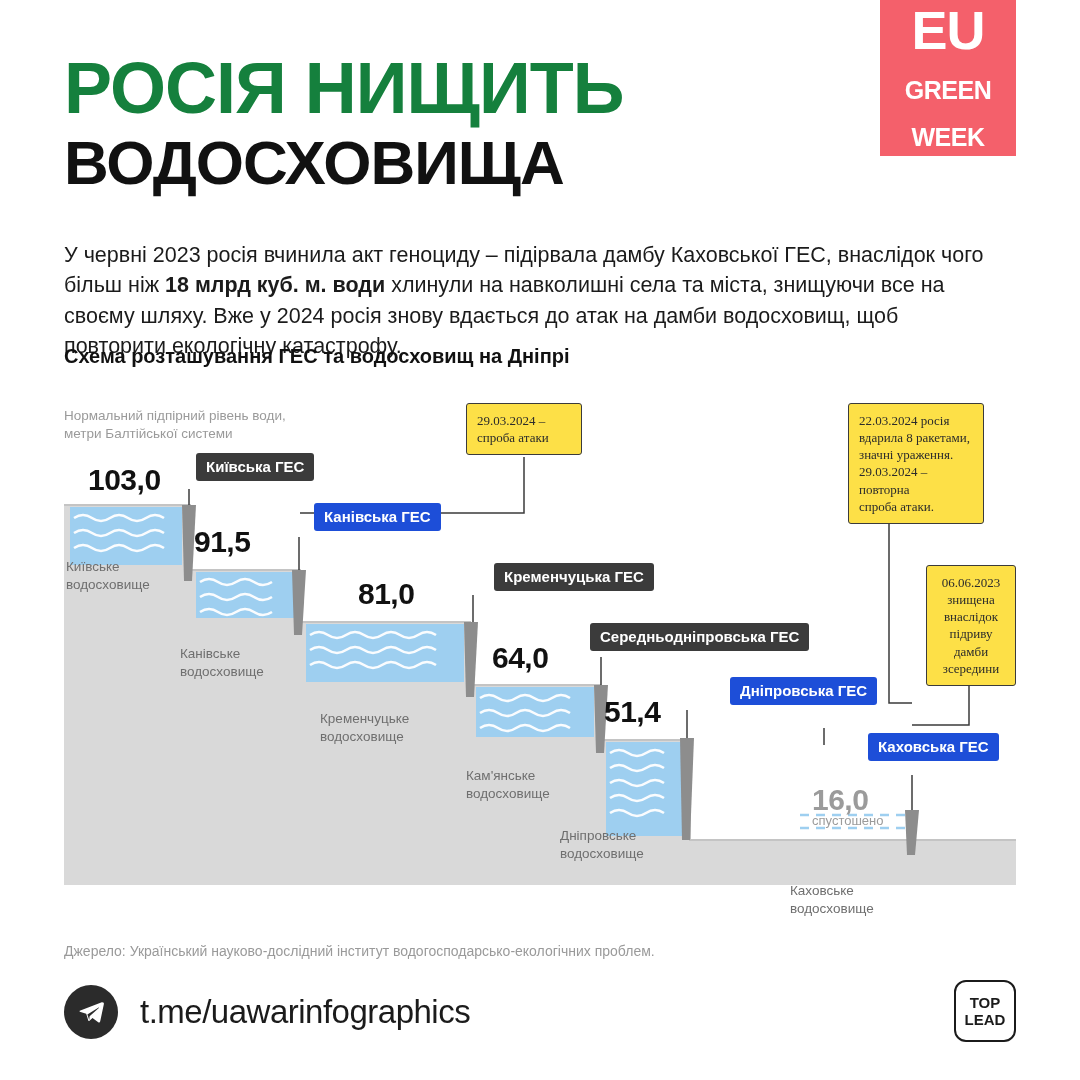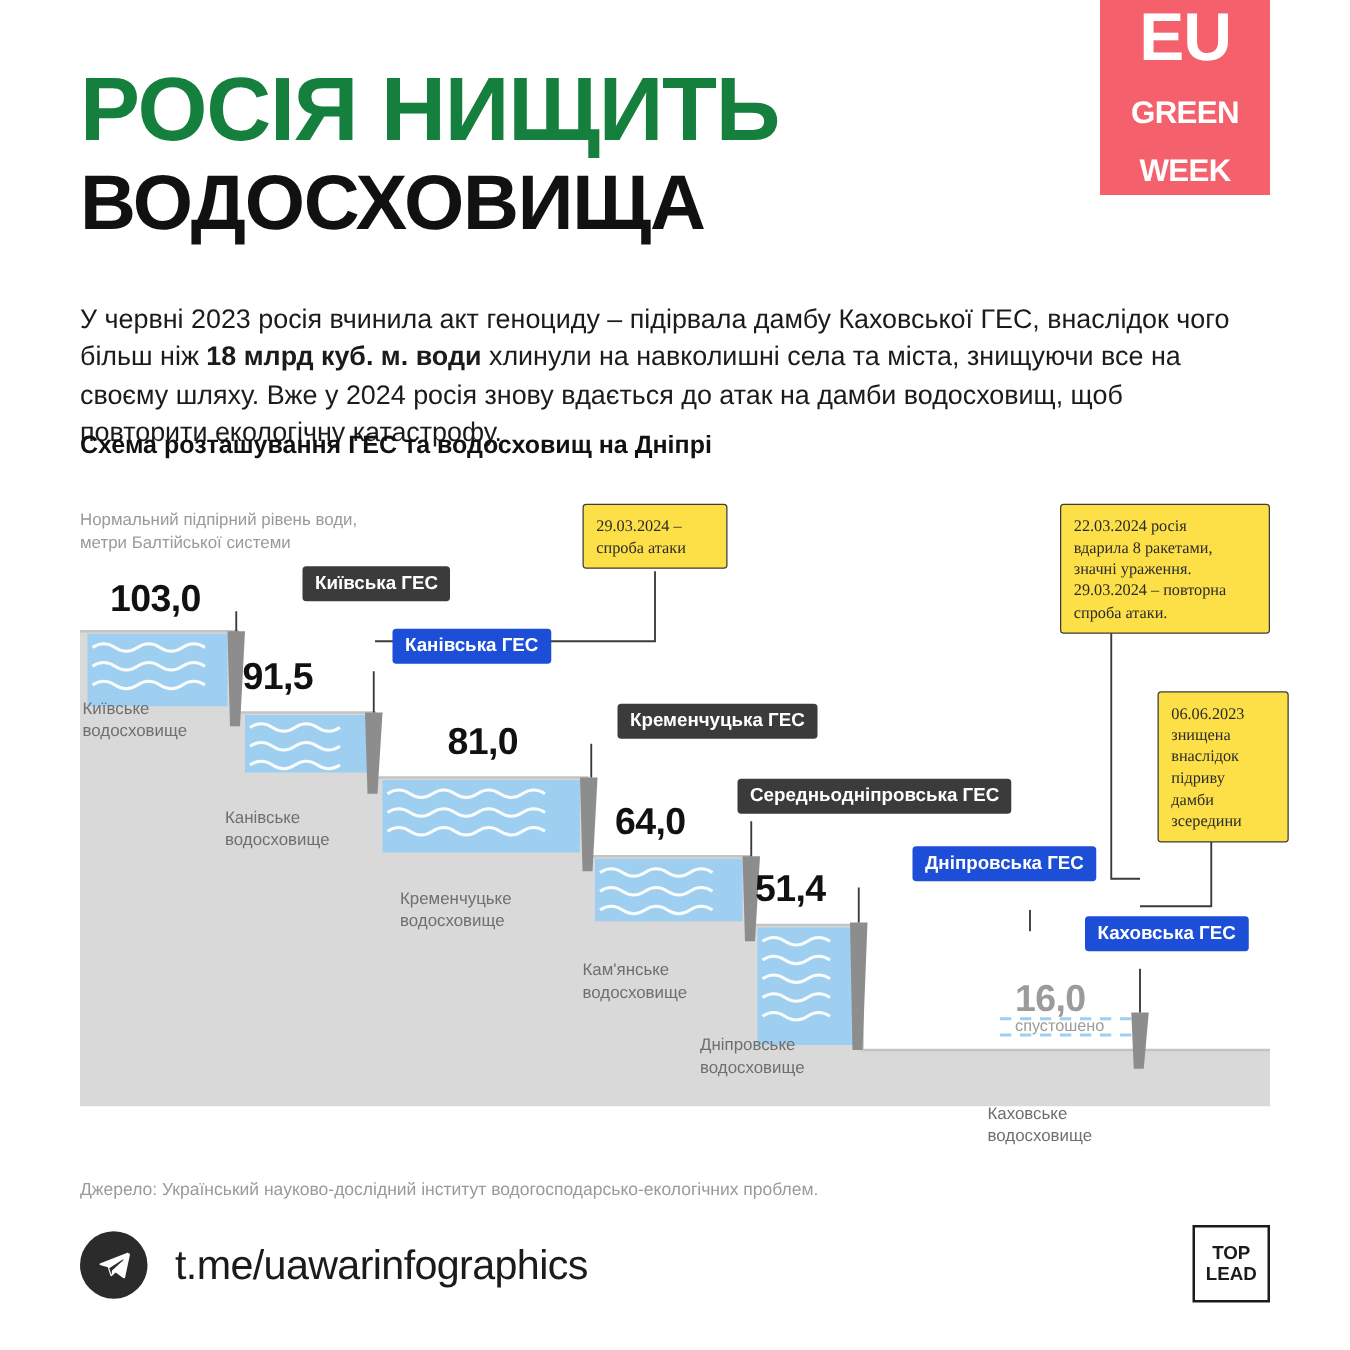--- a/index.html
+++ b/index.html
@@ -112,21 +112,21 @@
     display:flex; align-items:center; gap:22px;
   }
   .tg .circle{
     width:54px; height:54px; border-radius:50%; background:#2b2b2b;
     display:flex; align-items:center; justify-content:center;
   }
   .tg .handle{ font-size:33px; color:#1b1b1b; letter-spacing:-0.5px; }
 
   .toplead{
     position:absolute; right:64px; top:980px;
-    width:62px; height:62px; border:2px solid #1b1b1b; border-radius:0;
+    width:62px; height:62px; border:2px solid #1b1b1b; border-radius:12px;
     display:flex; flex-direction:column; align-items:center; justify-content:center;
     font-size:15px; font-weight:bold; line-height:1.15; color:#1b1b1b;
   }
 </style>
 </head>
 <body>
 
 <div class="eu-badge">
   <div class="eu-big">EU</div>
   <div class="eu-small">GREEN</div>
@@ -234,37 +234,37 @@
 водосховище</div>
   <div class="res" style="left:320px; top:325px; width:150px; white-space:pre-line;">Кременчуцьке
 водосховище</div>
   <div class="res" style="left:466px; top:382px; width:140px; white-space:pre-line;">Кам'янське
 водосховище</div>
   <div class="res" style="left:560px; top:442px; width:150px; white-space:pre-line;">Дніпровське
 водосховище</div>
   <div class="res" style="left:790px; top:497px; width:160px; white-space:pre-line;">Каховське
 водосховище</div>
 
-  <div class="chip" style="left:196px; top:68px;margin-left:46px;">Київська ГЕС</div>
+  <div class="chip" style="left:196px; top:68px;">Київська ГЕС</div>
   <div class="chip red" style="left:314px; top:118px;">Канівська ГЕС</div>
   <div class="chip" style="left:494px; top:178px;">Кременчуцька ГЕС</div>
   <div class="chip" style="left:590px; top:238px;">Середньодніпровська ГЕС</div>
   <div class="chip red" style="left:730px; top:292px;">Дніпровська ГЕС</div>
   <div class="chip red" style="left:868px; top:348px;">Каховська ГЕС</div>
 
   <div class="note" style="left:466px; top:18px;  width:116px; white-space:pre-line;">29.03.2024 –
 спроба атаки</div>
 
-  <div class="note" style="left:848px; top:18px;  width:168px; white-space:pre-line;">22.03.2024 росія
+  <div class="note" style="left:848px; top:18px;  width:136px; white-space:pre-line;">22.03.2024 росія
 вдарила 8 ракетами,
 значні ураження.
 29.03.2024 – повторна
 спроба атаки.</div>
 
-  <div class="note" style="left:926px; top:168px; width:105px; white-space:pre-line;">06.06.2023
+  <div class="note" style="left:926px; top:180px; width:90px; white-space:pre-line;text-align:center;">06.06.2023
 знищена
 внаслідок
 підриву
 дамби
 зсередини</div>
 </div>
 
 <div class="source">Джерело: Український науково-дослідний інститут водогосподарсько-екологічних проблем.</div>
 
 <div class="tg">

